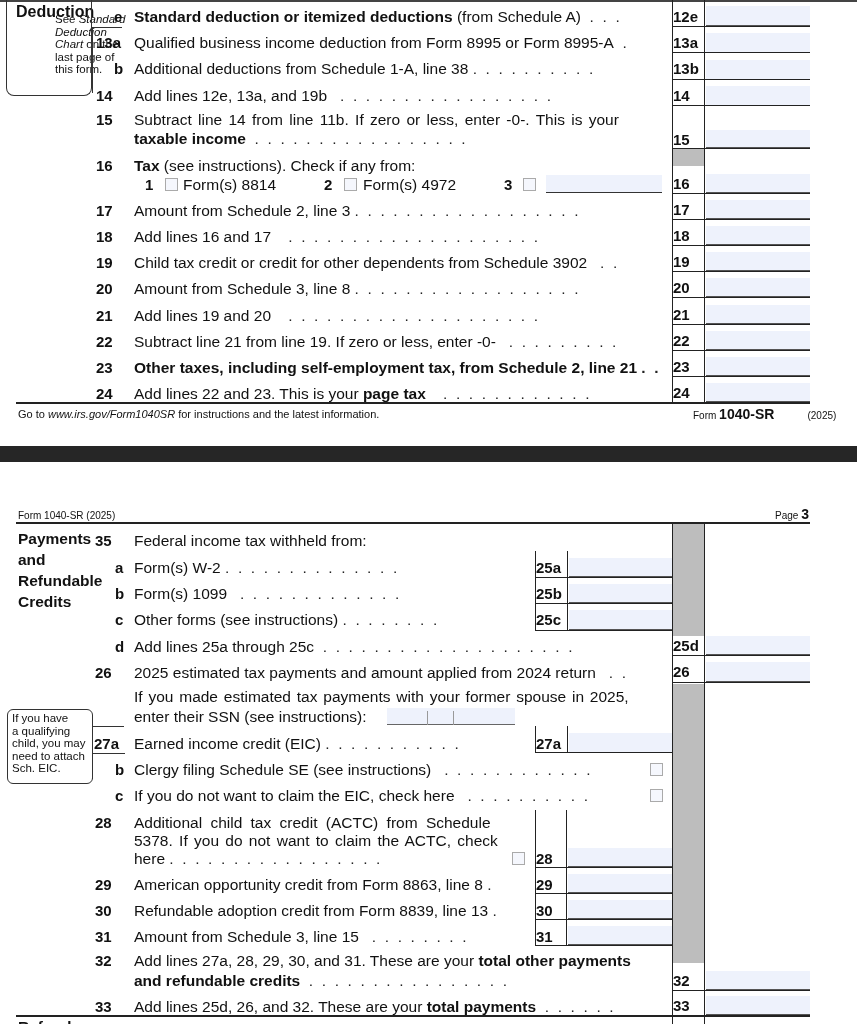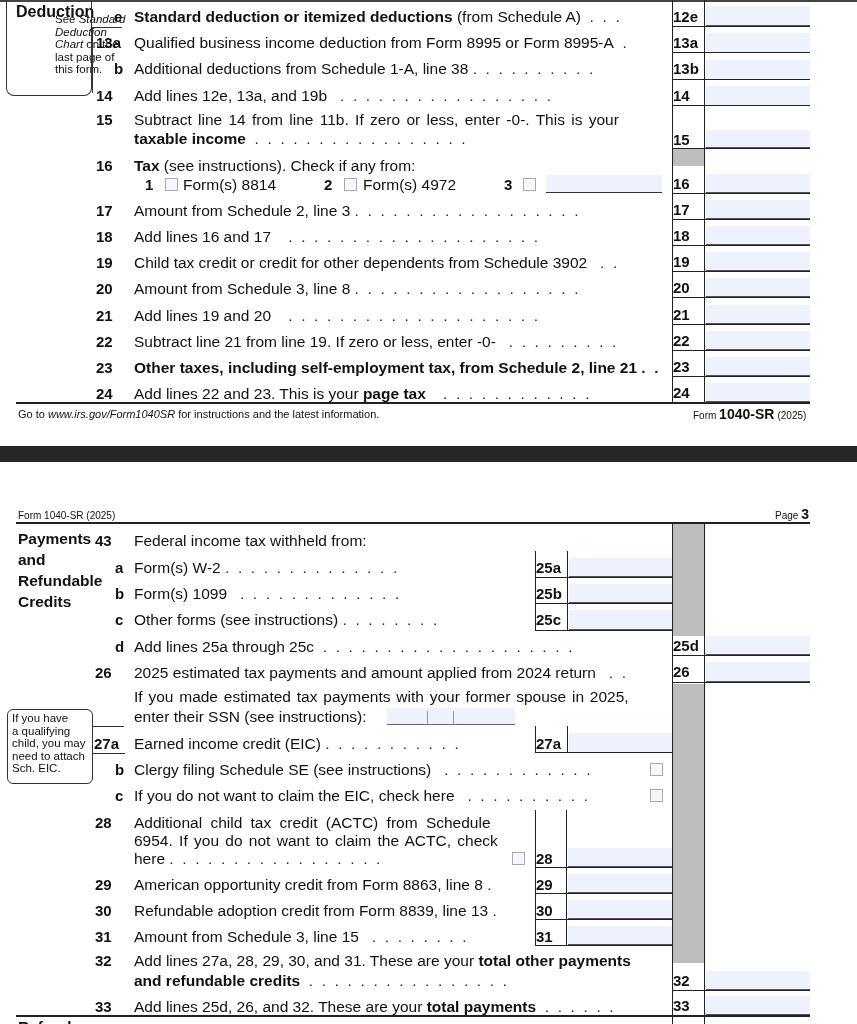--- a/index.html
+++ b/index.html
@@ -131,21 +131,21 @@
   <div class="abs num" style="left:96px;top:385px;">24</div>
   <div class="abs t" style="left:134px;top:385px;"><span>Add lines 22 and 23. This is your </span><b>page tax</b><span class="dots">&nbsp;&nbsp;&nbsp;&nbsp;.&nbsp;&nbsp;.&nbsp;&nbsp;.&nbsp;&nbsp;.&nbsp;&nbsp;.&nbsp;&nbsp;.&nbsp;&nbsp;.&nbsp;&nbsp;.&nbsp;&nbsp;.&nbsp;&nbsp;.&nbsp;&nbsp;.&nbsp;&nbsp;.</span></div>
   <div class="lbox" style="left:673px;top:384px;width:31px;">24</div>
   <div class="field" style="left:706px;top:383px;width:104px;height:19px;"></div>
   <div class="hline2" style="left:16px;top:402px;width:794px;"></div>
 
   <div class="abs footer" style="left:18px;top:408px;">
     <span>Go to </span><i>www.irs.gov/Form1040SR</i><span> for instructions and the latest information.</span>
   </div>
   <div class="abs footer" style="left:693px;top:406px;">
-    <span style="font-size:10px;">Form </span><b style="font-size:14px;">1040-SR</b> <span style="font-size:10px;">(2025)</span>
+    <span style="font-size:10px;">Form </span><b style="font-size:14px;">1040-SR</b> <span style="font-size:10px;margin-left:30px;">(2025)</span>
   </div>
 </div>
 
 <div class="sep"></div>
 
 <div>
   <div class="abs" style="left:18px;top:510px;font-size:10px;">Form 1040-SR (2025)</div>
   <div class="abs" style="left:775px;top:506px;font-size:10px;"><span>Page </span><b style="font-size:14px;">3</b></div>
   <div class="hline2" style="left:16px;top:522px;width:794px;"></div>
 
@@ -154,21 +154,21 @@
     <div>and</div>
     <div>Refundable</div>
     <div>Credits</div>
   </div>
 
   <div class="gray" style="left:673px;top:524px;width:31px;height:112px;"></div>
   <div class="gray" style="left:673px;top:684px;width:31px;height:279px;"></div>
   <div class="vline" style="left:672px;top:524px;height:500px;"></div>
   <div class="vline" style="left:704px;top:524px;height:500px;"></div>
 
-  <div class="abs num" style="left:95px;top:532px;">43</div>
+  <div class="abs num" style="left:95px;top:532px;">35</div>
   <div class="abs t" style="left:134px;top:532px;">Federal income tax withheld from:</div>
 
   <div class="vline" style="left:535px;top:551px;height:80px;"></div>
   <div class="vline" style="left:567px;top:551px;height:80px;"></div>
 
   <div class="abs num" style="left:115px;top:559px;">a</div>
   <div class="abs t" style="left:134px;top:559px;"><span>Form(s) W-2</span><span class="dots">&nbsp;.&nbsp;&nbsp;.&nbsp;&nbsp;.&nbsp;&nbsp;.&nbsp;&nbsp;.&nbsp;&nbsp;.&nbsp;&nbsp;.&nbsp;&nbsp;.&nbsp;&nbsp;.&nbsp;&nbsp;.&nbsp;&nbsp;.&nbsp;&nbsp;.&nbsp;&nbsp;.&nbsp;&nbsp;.</span></div>
   <div class="lbox" style="left:536px;top:559px;width:31px;">25a</div>
   <div class="field" style="left:569px;top:558px;width:103px;height:19px;"></div>
   <div class="hline" style="left:535px;top:577px;width:137px;"></div>
@@ -227,21 +227,21 @@
   <div class="abs num" style="left:115px;top:761px;">b</div>
   <div class="abs t" style="left:134px;top:761px;"><span>Clergy filing Schedule SE (see instructions)</span><span class="dots">&nbsp;&nbsp;&nbsp;.&nbsp;&nbsp;.&nbsp;&nbsp;.&nbsp;&nbsp;.&nbsp;&nbsp;.&nbsp;&nbsp;.&nbsp;&nbsp;.&nbsp;&nbsp;.&nbsp;&nbsp;.&nbsp;&nbsp;.&nbsp;&nbsp;.&nbsp;&nbsp;.</span></div>
   <div class="cb" style="left:650px;top:763px;"></div>
 
   <div class="abs num" style="left:115px;top:787px;">c</div>
   <div class="abs t" style="left:134px;top:787px;"><span>If you do not want to claim the EIC, check here</span><span class="dots">&nbsp;&nbsp;&nbsp;.&nbsp;&nbsp;.&nbsp;&nbsp;.&nbsp;&nbsp;.&nbsp;&nbsp;.&nbsp;&nbsp;.&nbsp;&nbsp;.&nbsp;&nbsp;.&nbsp;&nbsp;.&nbsp;&nbsp;.</span></div>
   <div class="cb" style="left:650px;top:789px;"></div>
 
   <div class="abs num" style="left:95px;top:814px;">28</div>
   <div class="abs t" style="left:134px;top:814px;word-spacing:4px;">Additional child tax credit (ACTC) from Schedule</div>
-  <div class="abs t" style="left:134px;top:832px;word-spacing:2px;">6954. If you do not want to claim the ACTC, check</div>
+  <div class="abs t" style="left:134px;top:832px;word-spacing:2px;">5378. If you do not want to claim the ACTC, check</div>
   <div class="abs t" style="left:134px;top:850px;"><span>here</span><span class="dots">&nbsp;.&nbsp;&nbsp;.&nbsp;&nbsp;.&nbsp;&nbsp;.&nbsp;&nbsp;.&nbsp;&nbsp;.&nbsp;&nbsp;.&nbsp;&nbsp;.&nbsp;&nbsp;.&nbsp;&nbsp;.&nbsp;&nbsp;.&nbsp;&nbsp;.&nbsp;&nbsp;.&nbsp;&nbsp;.&nbsp;&nbsp;.&nbsp;&nbsp;.&nbsp;&nbsp;.</span></div>
   <div class="cb" style="left:512px;top:852px;"></div>
   <div class="vline" style="left:535px;top:810px;height:136px;"></div>
   <div class="vline" style="left:566px;top:810px;height:136px;"></div>
   <div class="lbox" style="left:536px;top:850px;width:31px;">28</div>
   <div class="field" style="left:568px;top:848px;width:104px;height:19px;"></div>
   <div class="hline" style="left:535px;top:867px;width:137px;"></div>
 
   <div class="abs num" style="left:95px;top:876px;">29</div>
   <div class="abs t" style="left:134px;top:876px;"><span>American opportunity credit from Form 8863, line 8</span><span class="dots">&nbsp;.</span></div>

